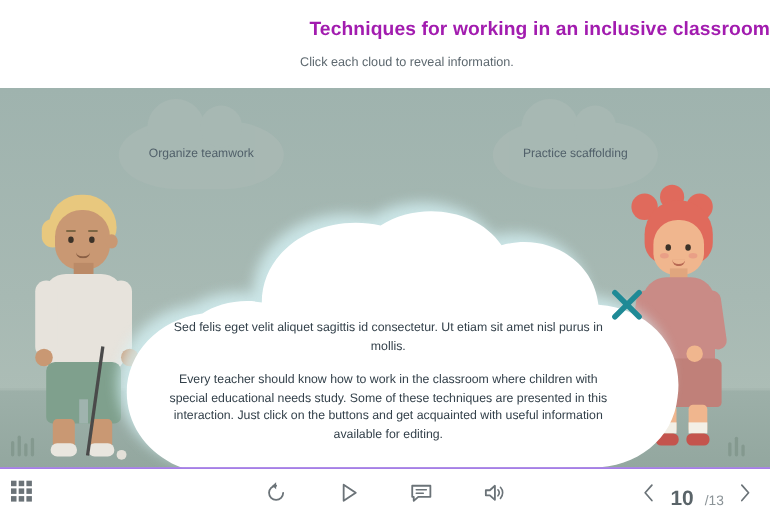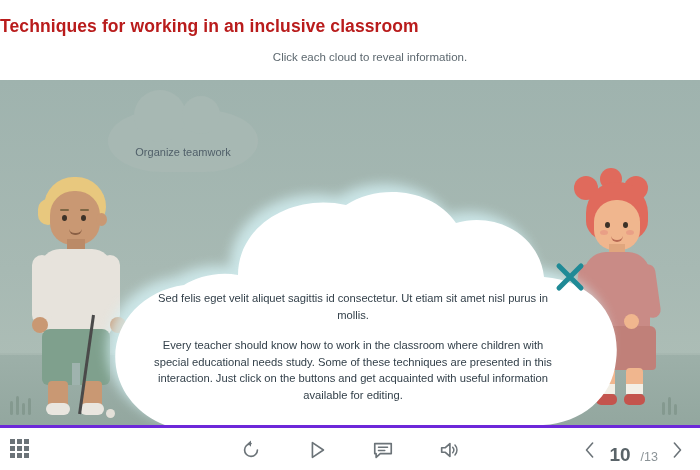--- a/index.html
+++ b/index.html
@@ -20,24 +20,24 @@
   .header {
     position: absolute;
     top: 0; left: 0; right: 0;
     height: 80px;
     background: #ffffff;
     z-index: 30;
   }
   .title {
     position: absolute;
     top: 16px; left: 0; right: 0;
-    text-align: left;
+    text-align: right;
     font-size: 17.5px;
     font-weight: bold;
-    color: #b91c1c;
+    color: #a21caf;
     letter-spacing: 0.1px;
   }
   .subtitle {
     position: absolute;
     top: 51px; left: 0; right: 0;
     text-align: center;
     font-size: 11.5px;
     color: #5d686f;
     margin-left: 40px;
   }
@@ -81,21 +81,21 @@
     border-radius: 60px / 34px;
     opacity: .85;
   }
   .cloud-shape:before, .cloud-shape:after {
     content:""; position:absolute; background:#a9b9b4; border-radius:50%;
   }
   .cloud-shape:before { width:52px; height:52px; left:26px; top:-20px; }
   .cloud-shape:after  { width:38px; height:38px; left:74px; top:-14px; }
   .cloud-label {
     position: absolute;
-    left: 0; right: 0; top: 36px;
+    left: 0; right: 0; top: 24px;
     text-align: center;
     font-size: 11px;
     color: #51606a;
     white-space: nowrap;
   }
   #cloud-left  { left: 108px; top: 30px; }
   #cloud-right { left: 448px; top: 30px; }
 
   
   .char { position: absolute; bottom: 0; }
@@ -256,21 +256,21 @@
     cursor: pointer;
   }
   .close-btn svg { display:block; }
 
   
   .bottombar {
     position: absolute;
     left: 0; bottom: 0;
     width: 700px; height: 45px;
     background: #ffffff;
-    border-top: 3px solid #6d28d9;
+    border-top: 1px solid #6d28d9;
     z-index: 40;
   }
   .grid-icon {
     position: absolute; left: 10px; top: 11px;
     width: 22px; height: 22px;
     display: grid; grid-template-columns: repeat(3, 5px); grid-template-rows: repeat(3, 5px);
     gap: 2px; cursor: pointer;
   }
   .grid-icon i { background: #6b7378; display:block; width:5px; height:5px; }
   .center-controls {
@@ -319,20 +319,24 @@
     </div>
     <div class="grass" style="left:660px;">
       <span style="left:2px;height:13px;"></span>
         <span style="left:8px;height:18px;"></span>
       <span style="left:14px;height:11px;"></span>
     </div>
 
     <div class="cloud-btn" id="cloud-left">
       <div class="cloud-shape"></div>
       <div class="cloud-label">Organize teamwork</div>
+    </div>
+    <div class="cloud-btn" id="cloud-right">
+      <div class="cloud-shape"></div>
+      <div class="cloud-label">Practice scaffolding</div>
     </div>
 
     <div class="char" id="char-boy">
       <div class="boy-hair"></div>
       <div class="boy-face">
         <div class="eye l"></div>
         <div class="eye r"></div>
         <div class="boy-brow l"></div>
         <div class="boy-brow r"></div>
         <div class="boy-mouth"></div>

